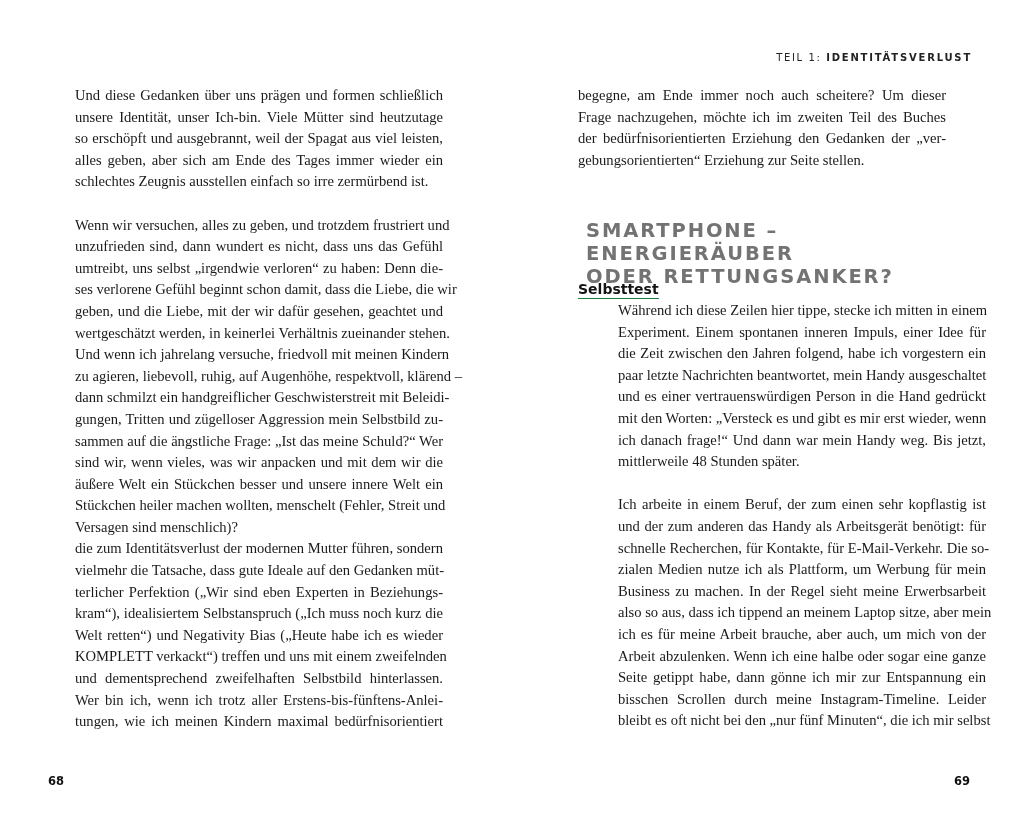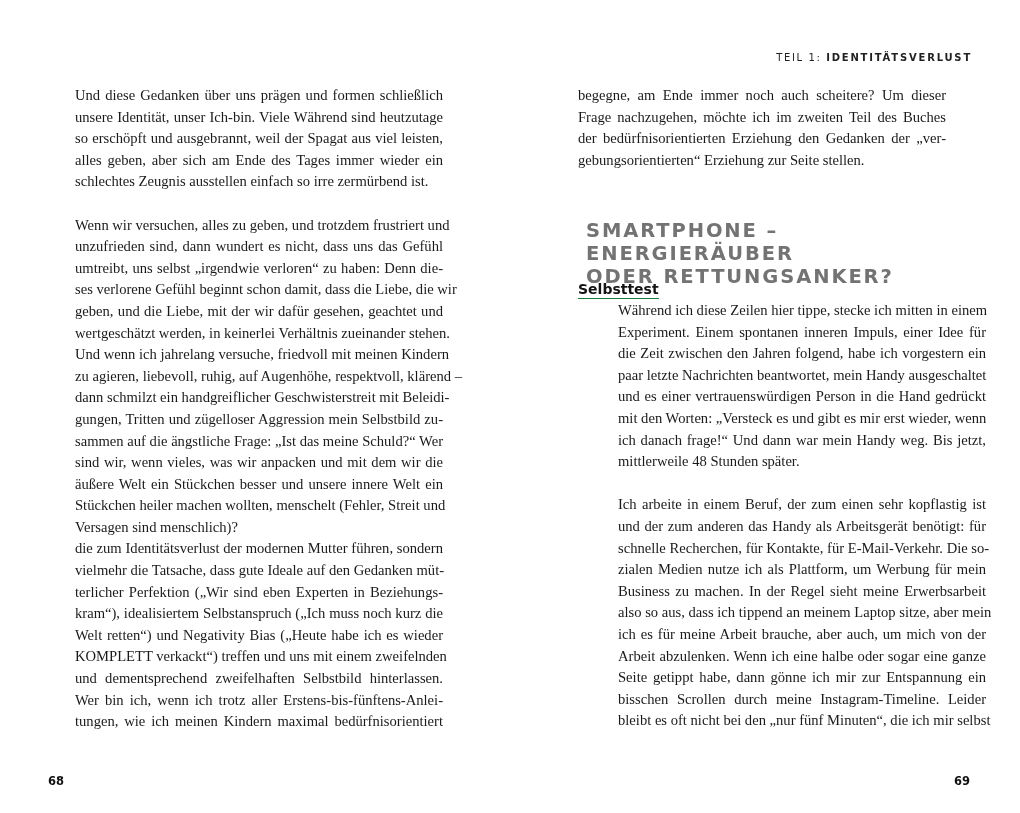--- a/index.html
+++ b/index.html
@@ -49,21 +49,21 @@
   .page-left .folio { left:48px; }
   .page-right .folio { right:50px; }
 </style>
 </head>
 <body>
 
 <div class="page page-left">
   <div class="col" style="top:69px;">
     <div>
       <span class="line">Und diese Gedanken über uns prägen und formen schließlich</span>
-      <span class="line">unsere Identität, unser Ich-bin. Viele Während sind heutzutage</span>
+      <span class="line">unsere Identität, unser Ich-bin. Viele Mütter sind heutzutage</span>
       <span class="line">so erschöpft und ausgebrannt, weil der Spagat aus viel leisten,</span>
       <span class="line">alles geben, aber sich am Ende des Tages immer wieder ein</span>
       <span class="line last">schlechtes Zeugnis ausstellen einfach so irre zermürbend ist.</span>
     </div>
     <div class="para-gap"></div>
     <div>
       <span class="line">Wenn wir versuchen, alles zu geben, und trotzdem frustriert und</span>
       <span class="line">unzufrieden sind, dann wundert es nicht, dass uns das Gefühl</span>
       <span class="line">umtreibt, uns selbst „irgendwie verloren“ zu haben: Denn die-</span>
       <span class="line">ses verlorene Gefühl beginnt schon damit, dass die Liebe, die wir</span>

